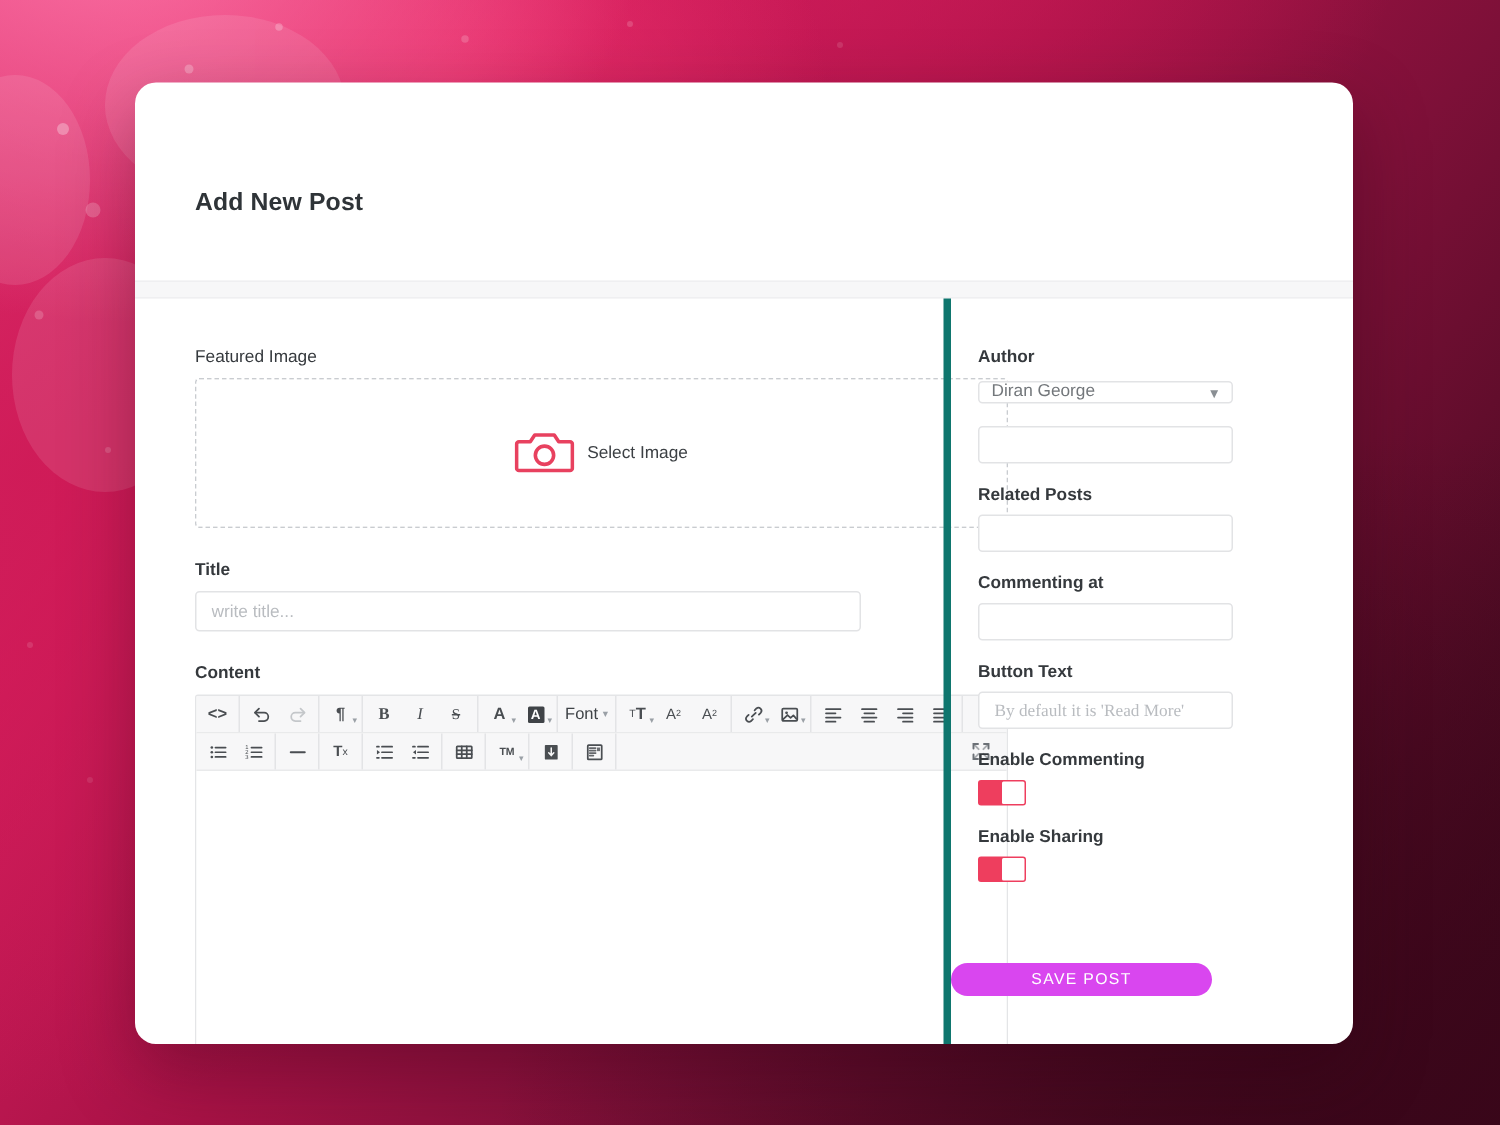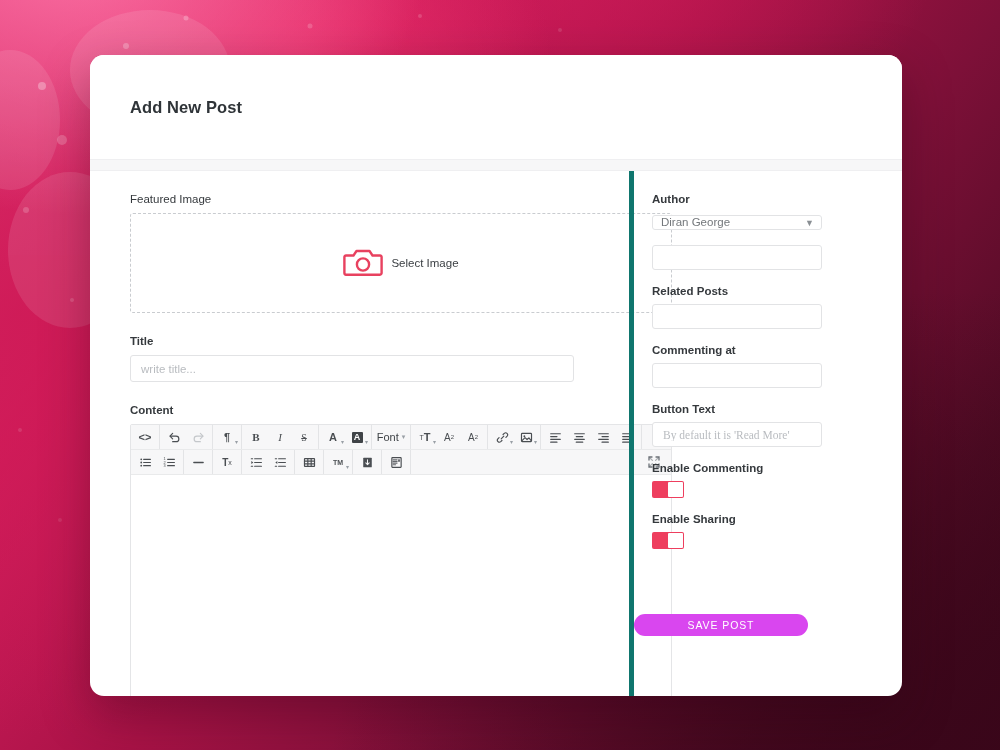--- a/index.html
+++ b/index.html
@@ -46,20 +46,21 @@
     border-radius: 14px;
     box-shadow: 0 18px 48px rgba(40,0,18,0.34);
     overflow: hidden;
   }
   .card-header {
     height: 72px;
     background: #ffffff;
     padding: 16px 40px;
     display: flex;
     align-items: center;
+    margin-top: 28px;
   }
   .card-title {
     font-size: 16.5px;
     font-weight: bold;
     color: #2f3438;
     letter-spacing: 0.1px;
   }
   .header-rule {
     height: 10px;
     background: #f7f7f8;
@@ -82,20 +83,21 @@
     border-left: 5px solid #0f766e;
     position: relative;
   }
 
   
   .field-label {
     font-size: 11.5px;
     color: #35393d;
     margin-bottom: 8px;
     font-weight: normal;
+    margin-top: 11px;
   }
   .field-label.bold {
     font-weight: bold;
   }
   .text-input {
     box-sizing: border-box;
     width: 100%;
     height: 26px;
     border: 1px solid #e2e3e5;
     border-radius: 3px;

